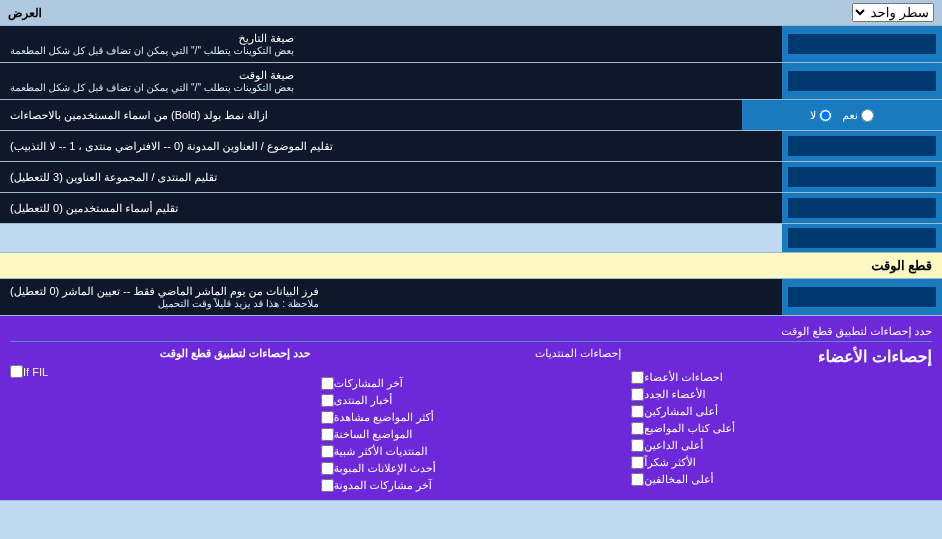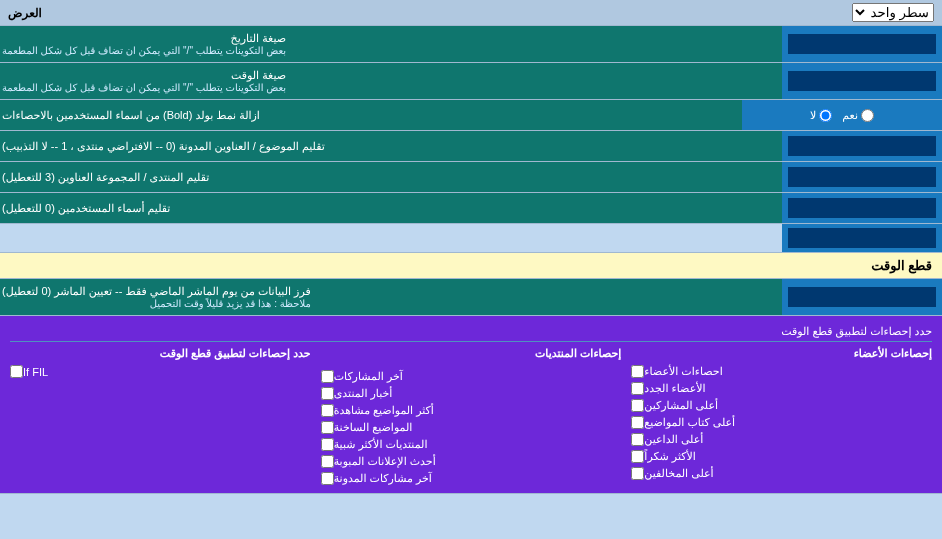--- a/index.html
+++ b/index.html
@@ -13,24 +13,24 @@
       width: 942px;
       background: #c0d8f0;
     }
     .row {
       display: flex;
       flex-direction: row;
       align-items: stretch;
       border-bottom: 1px solid #a0b8d0;
     }
     .label-cell {
-      background: #0f766e;
+      background: #0f172a;
       color: #fff;
       flex: 1;
-      padding: 6px 2px;
+      padding: 6px 10px;
       display: flex;
       align-items: center;
       justify-content: flex-end;
       text-align: right;
       font-size: 11px;
       min-height: 30px;
     }
     .label-cell small {
       display: block;
       font-size: 10px;
@@ -214,21 +214,21 @@
         <small>ملاحظة : هذا قد يزيد قليلاً وقت التحميل</small>
       </div>
     </div>
   </div>
 
   <div class="checkboxes-section">
     <div class="checkboxes-header">حدد إحصاءات لتطبيق قطع الوقت</div>
     <div class="checkboxes-grid">
 
       <div>
-        <div style="color:#fff;font-size:11px;font-weight:bold;text-align:right;margin-bottom:3px;">إحصاءات الأعضاء</div>
+        <div style="color:#fff;font-size:16px;font-weight:bold;text-align:right;margin-bottom:3px;">إحصاءات الأعضاء</div>
         <div class="checkbox-item">
           <span>احصاءات الأعضاء</span>
           <input type="checkbox" style="">
         </div>
         <div class="checkbox-item">
           <span>الأعضاء الجدد</span>
           <input type="checkbox" style="">
         </div>
         <div class="checkbox-item">
           <span>أعلى المشاركين</span>
@@ -246,21 +246,21 @@
           <span>الأكثر شكراً</span>
           <input type="checkbox" style="">
         </div>
         <div class="checkbox-item">
           <span>أعلى المخالفين</span>
           <input type="checkbox" style="">
         </div>
       </div>
 
       <div>
-        <div style="color:#fff;font-size:11px;font-weight:bold;text-align:right;margin-bottom:8px;">إحصاءات المنتديات</div>
+        <div style="color:#fff;font-size:11px;font-weight:normal;text-align:right;margin-bottom:15px;">إحصاءات المنتديات</div>
         <div class="checkbox-item">
           <span>آخر المشاركات</span>
           <input type="checkbox" style="">
         </div>
         <div class="checkbox-item">
           <span>أخبار المنتدى</span>
           <input type="checkbox" style="">
         </div>
         <div class="checkbox-item">
           <span>أكثر المواضيع مشاهدة</span>

